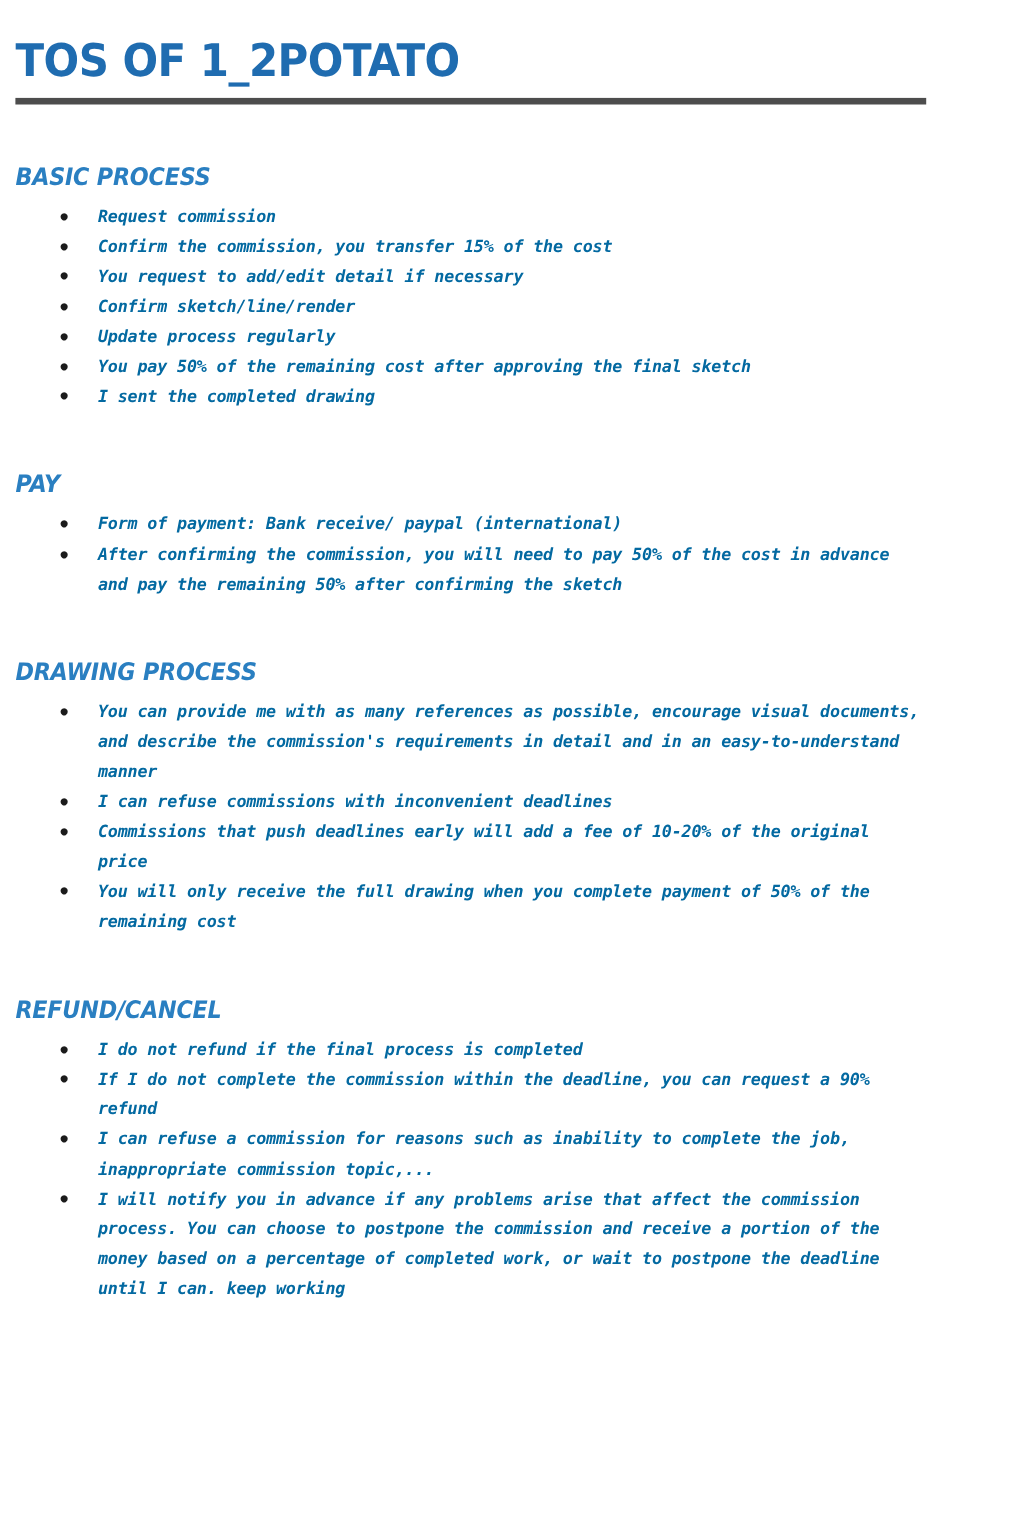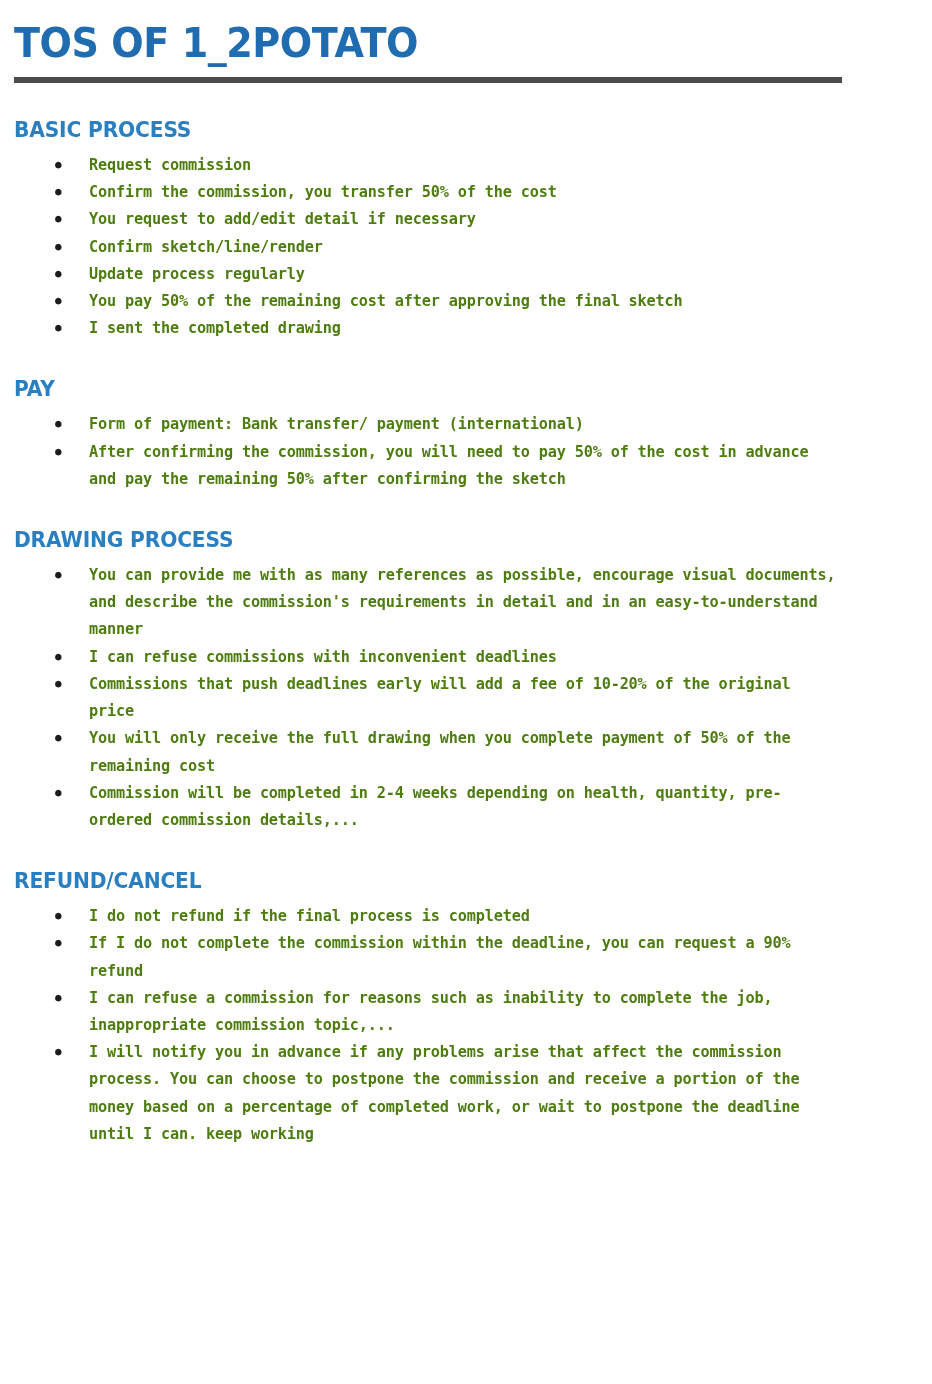--- a/index.html
+++ b/index.html
@@ -9,42 +9,43 @@
   }
   body {
     width: 932px;
     min-height: 1384px;
     font-family: "DejaVu Sans Mono", monospace;
     color: #1a1a1a;
   }
   .page {
     width: 856px;
     box-sizing: border-box;
-    padding: 14px 14px 0 14px;
+    padding: 26px 14px 0 14px;
   }
   .doc-title {
     font-family: "DejaVu Sans", sans-serif;
     font-weight: bold;
     font-size: 41px;
     letter-spacing: -0.5px;
     color: #1f6cb0;
     margin: 0 0 0 0;
     padding: 8px 0 4px 0;
     line-height: 1.05;
     transform: scaleX(0.93);
     transform-origin: left center;
   }
   .title-rule {
     height: 6px;
     background: #4d4d4d;
     margin: 8px 0 0 0;
     width: 100%;
   }
   .section {
-    margin-top: 34px;
+    margin-top: 54px;
+    font-style: italic;
   }
   .section:first-of-type {
     margin-top: 44px;
   }
   .section-heading {
     font-family: "DejaVu Sans", sans-serif;
     font-weight: bold;
     font-size: 22px;
     color: #2a7fc1;
     letter-spacing: -0.2px;
@@ -56,21 +57,21 @@
     list-style: none;
     margin: 0;
     padding: 0 0 0 38px;
   }
   ul.bullets li {
     position: relative;
     font-family: "DejaVu Sans Mono", monospace;
     font-weight: bold;
     font-size: 15.2px;
     line-height: 1.79;
-    color: #4d7c0f;
+    color: #0369a1;
     padding-left: 37px;
     margin: 0;
     letter-spacing: -0.15px;
   }
   ul.bullets li::before {
     content: "\25CF";
     position: absolute;
     left: 3px;
     top: 0;
     font-size: 11px;
@@ -89,45 +90,44 @@
 
 <div class="page">
 
   <h1 class="doc-title">TOS OF 1_2POTATO</h1>
   <div class="title-rule"></div>
 
   <div class="section">
     <div class="section-heading">BASIC PROCESS</div>
     <ul class="bullets">
       <li>Request commission</li>
-      <li>Confirm the commission, you transfer 50% of the cost</li>
+      <li>Confirm the commission, you transfer 15% of the cost</li>
       <li>You request to add/edit detail if necessary</li>
       <li>Confirm sketch/line/render</li>
       <li>Update process regularly</li>
       <li>You pay 50% of the remaining cost after approving the final sketch</li>
       <li>I sent the completed drawing</li>
     </ul>
   </div>
 
   <div class="section">
     <div class="section-heading">PAY</div>
     <ul class="bullets">
-      <li>Form of payment: Bank transfer/ payment (international)</li>
+      <li>Form of payment: Bank receive/ paypal (international)</li>
       <li>After confirming the commission, you will need to pay 50% of the cost in advance and pay the remaining 50% after confirming the sketch</li>
     </ul>
   </div>
 
   <div class="section">
     <div class="section-heading">DRAWING PROCESS</div>
     <ul class="bullets gap-wide">
       <li>You can provide me with as many references as possible, encourage visual documents, and describe the commission's requirements in detail and in an easy-to-understand manner</li>
       <li>I can refuse commissions with inconvenient deadlines</li>
       <li>Commissions that push deadlines early will add a fee of 10-20% of the original price</li>
       <li>You will only receive the full drawing when you complete payment of 50% of the remaining cost</li>
-      <li>Commission will be completed in 2-4 weeks depending on health, quantity, pre-ordered commission details,...</li>
     </ul>
   </div>
 
   <div class="section">
     <div class="section-heading">REFUND/CANCEL</div>
     <ul class="bullets gap-wide">
       <li>I do not refund if the final process is completed</li>
       <li>If I do not complete the commission within the deadline, you can request a 90% refund</li>
       <li>I can refuse a commission for reasons such as inability to complete the job, inappropriate commission topic,...</li>
       <li>I will notify you in advance if any problems arise that affect the commission process. You can choose to postpone the commission and receive a portion of the money based on a percentage of completed work, or wait to postpone the deadline until I can. keep working</li>

